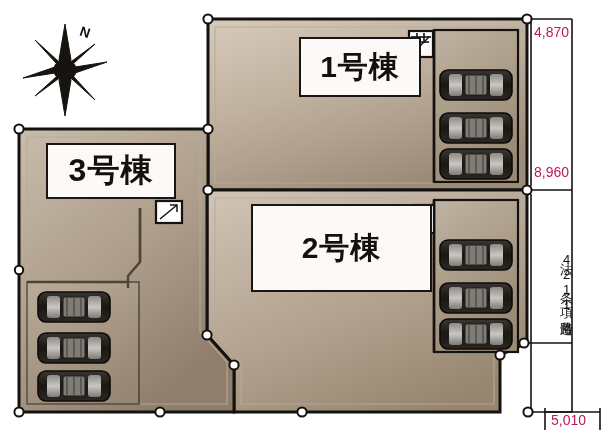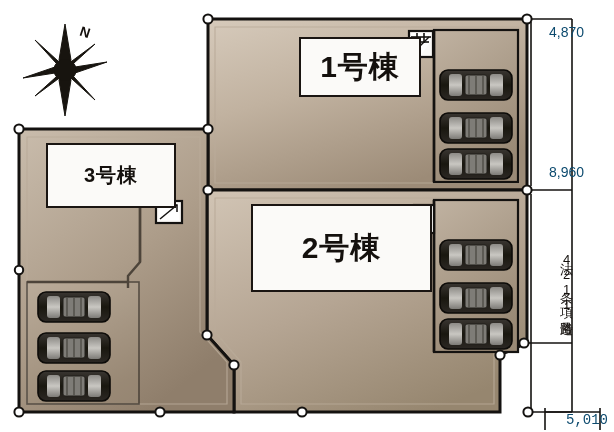--- a/index.html
+++ b/index.html
@@ -35,34 +35,33 @@
     display: flex;
     align-items: center;
     justify-content: center;
     color: #14100d;
     font-weight: 700;
     letter-spacing: 1px;
     white-space: nowrap;
   }
   #label-bldg1 { left: 299px; top: 37px; width: 122px; height: 60px; font-size: 30px; }
   #label-bldg2 { left: 251px; top: 204px; width: 181px; height: 88px; font-size: 30px; }
-  #label-bldg3 { left: 46px; top: 143px; width: 130px; height: 65px; font-size: 20px; }
+  #label-bldg3 { left: 46px; top: 143px; width: 130px; height: 56px; font-size: 32px; }
 
   .dimtext {
     position: absolute;
-    color: #0c4a6e;
+    color: #be185d;
     font-size: 14px;
     letter-spacing: 0px;
     white-space: nowrap;
     font-family: "Liberation Sans", sans-serif;
-    margin-left: 15px;
   }
   #dim-top { left: 534px; top: 24px; }
   #dim-mid { left: 534px; top: 164px; }
-  #dim-bottom { left: 551px; top: 412px; font-family: Liberation Mono, monospace; }
+  #dim-bottom { left: 551px; top: 412px; }
 
   #road-label {
     position: absolute;
     left: 551px;
     top: 206px;
     width: 22px;
     height: 152px;
     color: #14100d;
     font-size: 13px;
     line-height: 14.5px;

